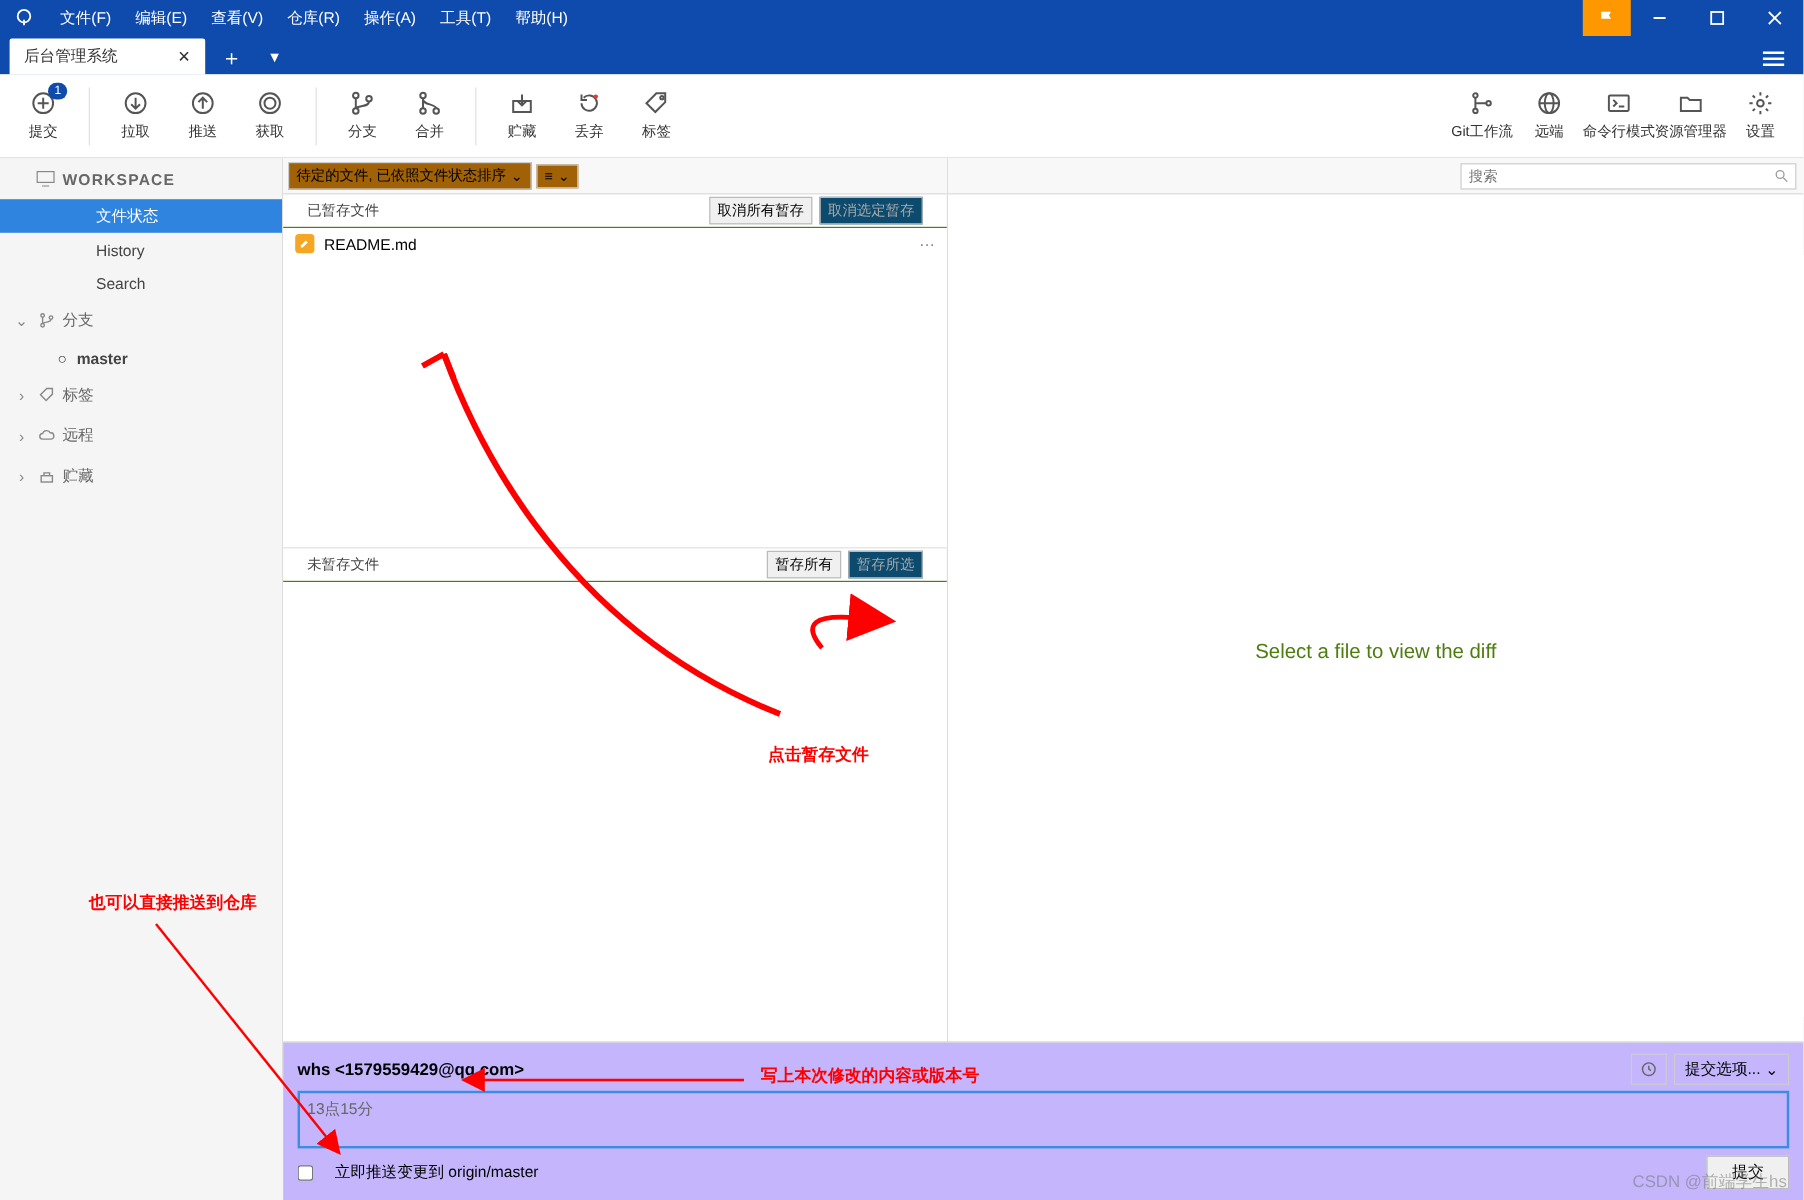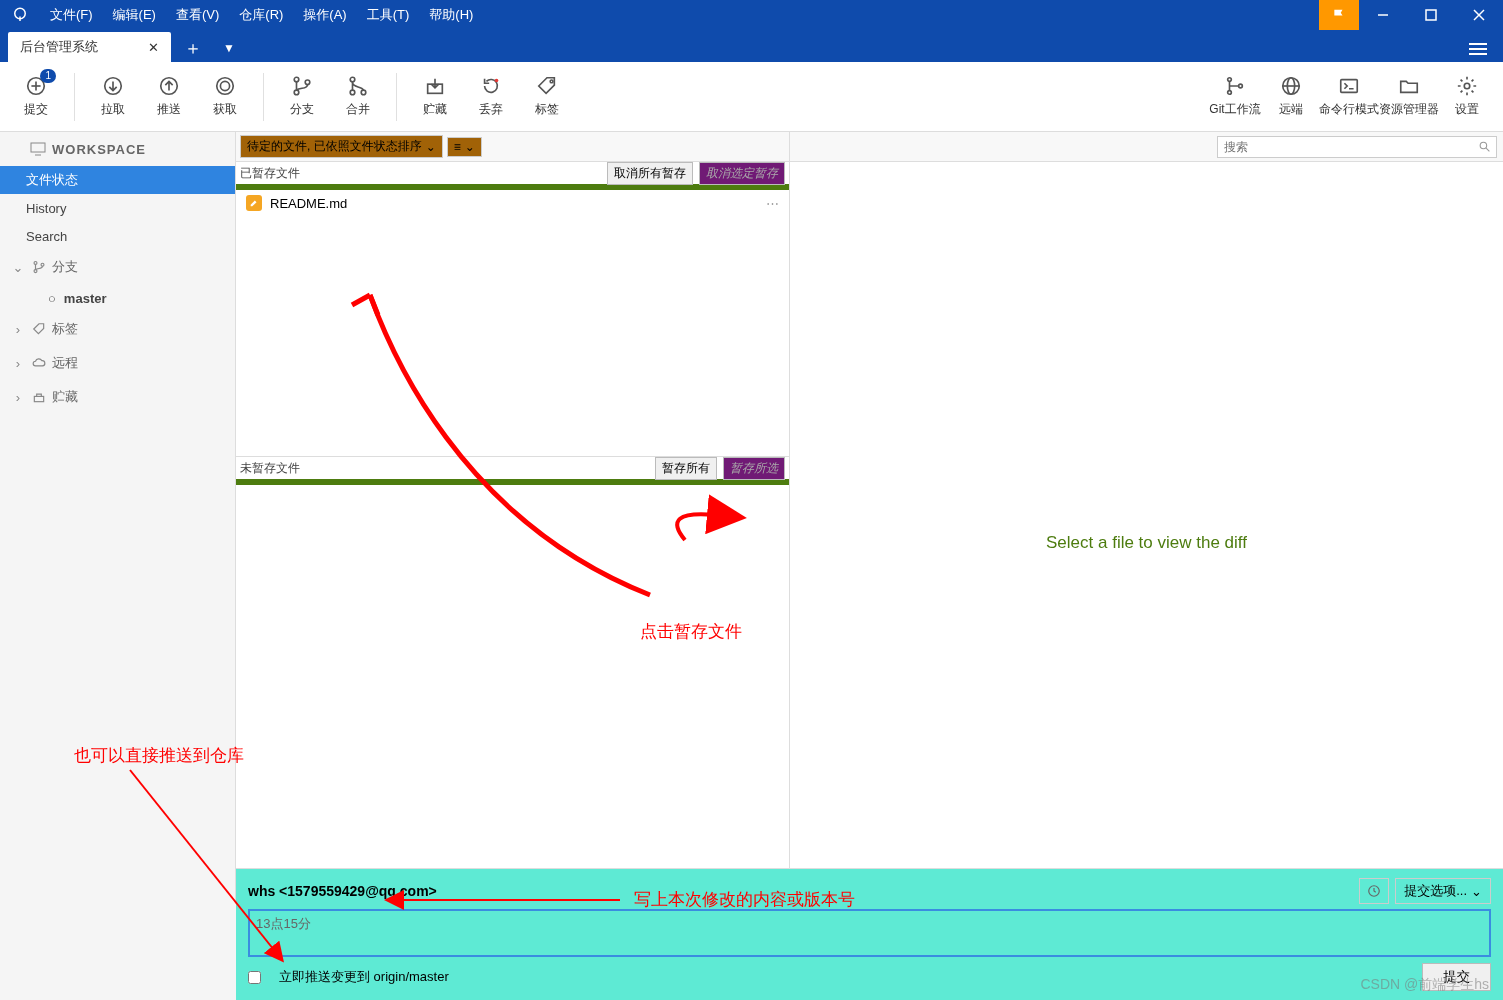--- a/index.html
+++ b/index.html
@@ -19,53 +19,53 @@
 .tb-btn { display: flex; flex-direction: column; align-items: center; justify-content: center; min-width: 56px; height: 60px; font-size: 12px; color: #333; cursor: pointer; position: relative; }
 .tb-icon { font-size: 22px; margin-bottom: 4px; color: #555; }
 .tb-sep { width: 1px; height: 48px; background: #e0e0e0; margin: 0 10px; }
 .tb-spacer { flex: 1; }
 .badge { position: absolute; top: 2px; right: 8px; background: #0f4bac; color: #fff; border-radius: 8px; font-size: 10px; padding: 0 5px; line-height: 14px; }
 .main { display: flex; height: 772px; }
 .sidebar { width: 236px; background: #f5f5f5; border-right: 1px solid #ddd; overflow-y: auto; }
 .side-group { font-size: 13px; }
 .sg-head { display: flex; align-items: center; height: 34px; padding: 0 10px; color: #666; gap: 6px; cursor: pointer; }
 .sg-head.ws { font-weight: 600; letter-spacing: 1px; padding-left: 30px; }
-.sg-item { display: flex; align-items: center; height: 28px; padding-left: 26px; color: #444; cursor: pointer; }
+.sg-item { display: flex; align-items: center; height: 28px; padding-left: 80px; color: #444; cursor: pointer; }
 .sg-item.active { background: #2f84e0; color: #fff; }
 .sg-item.bold { font-weight: 700; padding-left: 48px; }
 .sg-caret { width: 16px; text-align: center; color: #888; }
 .center { width: 554px; display: flex; flex-direction: column; border-right: 1px solid #ddd; background: #fff; }
 .filterbar { height: 30px; border-bottom: 1px solid #ddd; display: flex; align-items: center; padding: 4px; background: #f8f8f8; gap: 4px; }
 .filterbar .combo { border: 1px solid #ccc; font-size: 12px; padding: 2px 6px; background: #a16207; display: flex; align-items: center; gap: 4px; }
-.section-head { height: 28px; display: flex; align-items: center; padding: 0 4px; font-size: 12px; color: #444; border-bottom: 6px solid #4d7c0f; gap: 6px; }
+.section-head { height: 28px; display: flex; align-items: center; padding: 0 20px; font-size: 12px; color: #444; border-bottom: 1px solid #4d7c0f; gap: 6px; }
 .section-head .sh-spacer { flex: 1; }
 .section-head button { font-size: 12px; border: 1px solid #bbb; background: #f0f0f0; padding: 2px 6px; cursor: pointer; }
-.section-head button[disabled] { color: #aaa; background: #701a75; cursor: default; font-style: italic; }
+.section-head button[disabled] { color: #aaa; background: #0c4a6e; cursor: default; }
 .file-list { flex: 1; overflow: auto; background: #fff; min-height: 100px; }
 .file-row { display: flex; align-items: center; height: 26px; padding: 0 10px; font-size: 13px; gap: 8px; }
 .file-row .status-m { width: 16px; height: 16px; background: #f5a623; border-radius: 3px; display: flex; align-items: center; justify-content: center; }
 .file-row .status-m svg { width: 10px; height: 10px; }
 .file-row .dots { margin-left: auto; color: #888; cursor: pointer; }
 .staged-area { border-bottom: 1px solid #ddd; display:flex; flex-direction:column; height: 295px; }
 .unstaged-area { display:flex; flex-direction:column; flex: 1; }
 .diff-pane { flex: 1; background: #fff; display: flex; flex-direction: column; gap: 20px; }
 .searchbar { height: 30px; border-bottom: 1px solid #ddd; display: flex; justify-content: flex-end; align-items: center; padding: 3px 6px; background: #f8f8f8; }
 .searchbar input { width: 280px; border: 1px solid #ccc; padding: 3px 24px 3px 6px; font-size: 12px; }
 .diff-placeholder { flex: 1; display: flex; align-items: center; justify-content: center; color: #4d7c0f; font-size: 17px; }
-.commit-area { border-top: 1px solid #ddd; background: #5eead4; padding: 8px 12px; position: absolute; bottom: 0; left: 236px; right: 0; height: 132px;}
+.commit-area { border-top: 1px solid #ddd; background: #c4b5fd; padding: 8px 12px; position: absolute; bottom: 0; left: 236px; right: 0; height: 132px;}
 .commit-head { display: flex; align-items: center; height: 28px; }
 .commit-head .author { font-weight: 700; font-size: 14px; }
 .commit-head .ch-spacer { flex: 1; }
 .commit-head .clock-btn { width: 30px; height: 26px; border: 1px solid #ccc; display: flex; align-items: center; justify-content: center; margin-right: 6px; }
 .commit-head .opts { border: 1px solid #ccc; padding: 3px 8px; font-size: 13px; display: flex; align-items: center; gap: 4px; }
 .commit-msg { border: 2px solid #3a8de0; height: 48px; padding: 4px 6px; margin-top: 4px; font-size: 13px; color: #666; }
 .commit-foot { display: flex; align-items: center; margin-top: 6px; font-size: 13px; gap: 18px; }
 .commit-foot .cf-spacer { flex: 1; }
 .commit-foot .commit-btn { border: 1px solid #bbb; padding: 4px 20px; background: #f0f0f0; }
-.annotation { position: absolute; color: #f00; font-size: 17px; font-weight: 400; pointer-events: none; z-index: 100; }
+.annotation { position: absolute; color: #f00; font-size: 14px; font-weight: 700; pointer-events: none; z-index: 100; }
 .watermark { position: absolute; bottom: 6px; right: 14px; color: rgba(120,120,120,0.55); font-size: 14px; z-index: 200; }
 svg { display: block; }
 </style>
 </head>
 <body>
 
 <div class="menubar">
   <div class="logo">
     <svg width="18" height="18" viewBox="0 0 24 24" fill="none">
         <circle cx="12" cy="10" r="7" stroke="#fff" stroke-width="2"></circle>

